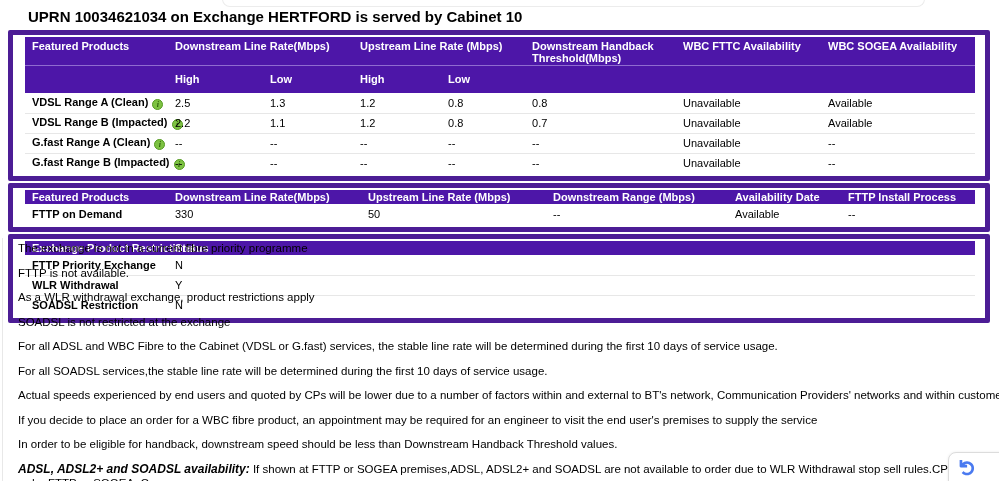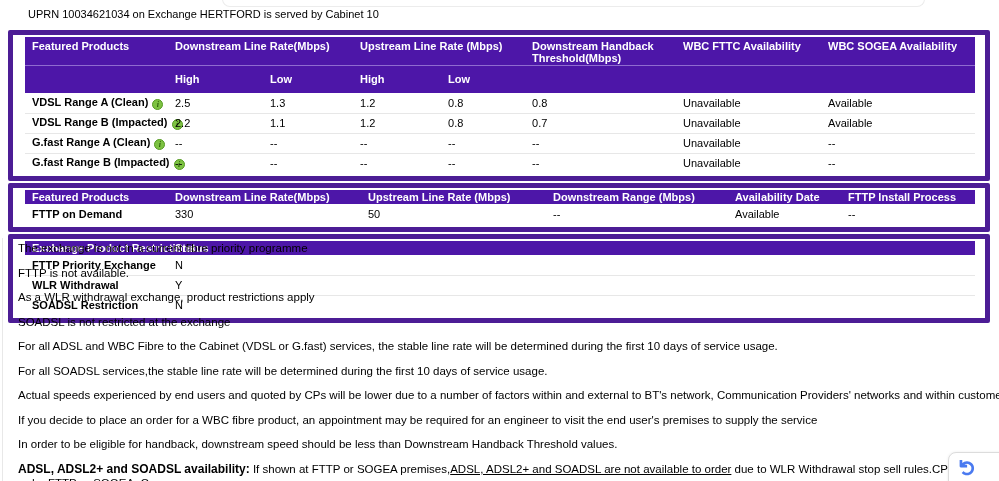--- a/index.html
+++ b/index.html
@@ -5,21 +5,21 @@
   * { margin:0; padding:0; box-sizing:border-box; }
   html,body { width:999px; height:481px; overflow:hidden; background:#ffffff;
               font-family:"Liberation Sans", sans-serif; color:#000; }
   body { position:relative; }
 
   
   .top-strip { position:absolute; left:222px; top:-7px; width:703px; height:14px;
                background:#fff; border:1px solid #ececec; border-top:none;
                border-radius:0 0 8px 8px; }
 
-  .page-title { position:absolute; left:28px; top:8px; font-size:11px; font-weight:normal; }
+  .page-title { position:absolute; left:28px; top:8px; font-size:15px; font-weight:bold; }
 
   .tables-wrap { position:absolute; left:0; top:30px; width:999px; }
 
   .box { margin:0 9px 2px 8px; border:5px solid #4c1d95; border-radius:2px;
          background:#fff; padding:2px 10px 3px 12px; }
 
   table { width:100%; border-collapse:collapse; table-layout:fixed; font-size:11px; }
   th { background:#4d16a8; color:#fff; text-align:left; font-weight:bold;
        white-space:nowrap; overflow:visible; }
   th.group { white-space:normal; }
@@ -37,22 +37,22 @@
                border-radius:50%; background:#7dc242; border:1px solid #559a22;
                color:#2c5e0a; font:italic bold 8px "Liberation Serif", serif;
                text-align:center; line-height:10px; vertical-align:-1px; cursor:pointer; }
 
   .notes-left-line { position:absolute; left:2px; top:238px; width:1px; height:243px;
                      background:#e8e8e8; }
 
   .notes { position:absolute; left:18px; top:241px; width:975px; font-size:11.5px; }
   .notes p { margin:0 0 10.5px 0; line-height:14px; white-space:nowrap; }
   .notes p.wrap { white-space:normal; }
-  .notes .lead { font-weight:bold; font-size:12px; }
-  .notes .ul { text-decoration:underline; }
+  .notes .lead { font-weight:bold; font-size:12px;font-style:italic; }
+  .notes .ul { }
 
   .recaptcha-badge { position:absolute; left:948px; top:452px; width:62px; height:42px;
                      background:#fff; border:1px solid #dcdcdc; border-radius:8px;
                      box-shadow:0 0 3px rgba(0,0,0,0.08); cursor:pointer; }
   .recaptcha-badge .glyph { position:absolute; left:10px; top:2px; font-size:22px;
                             font-weight:bold; color:#4a7af0;
                             transform:scaleX(-1) rotate(90deg); }
 </style>
 </head>
 <body>

